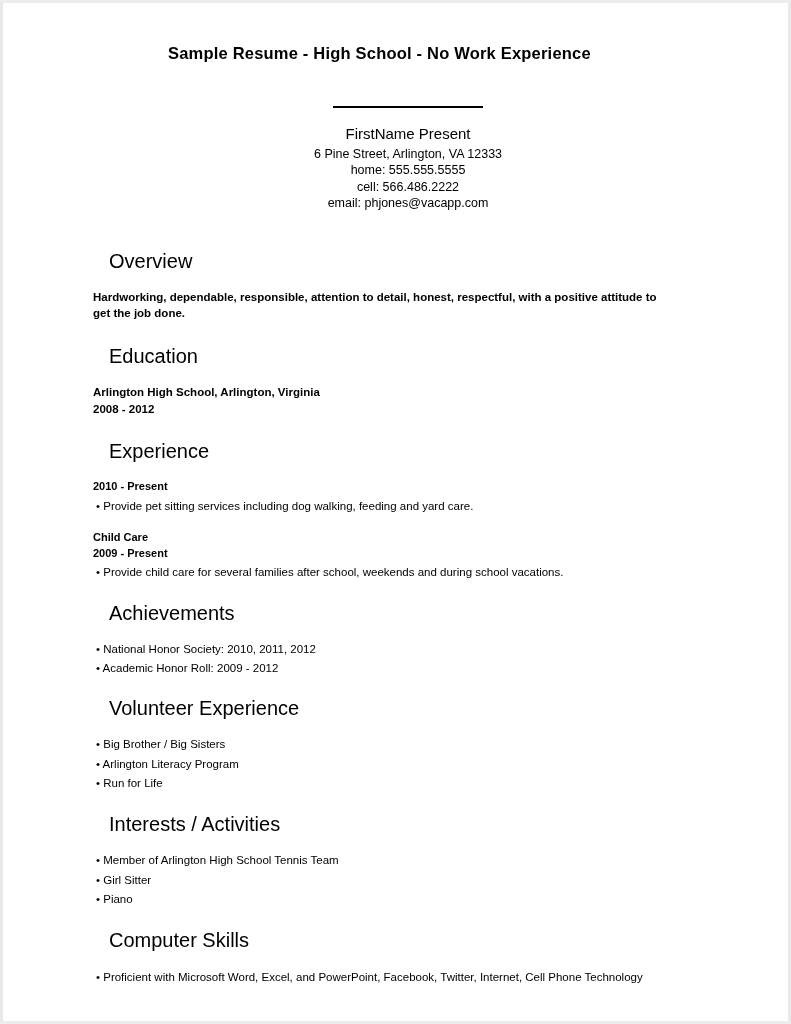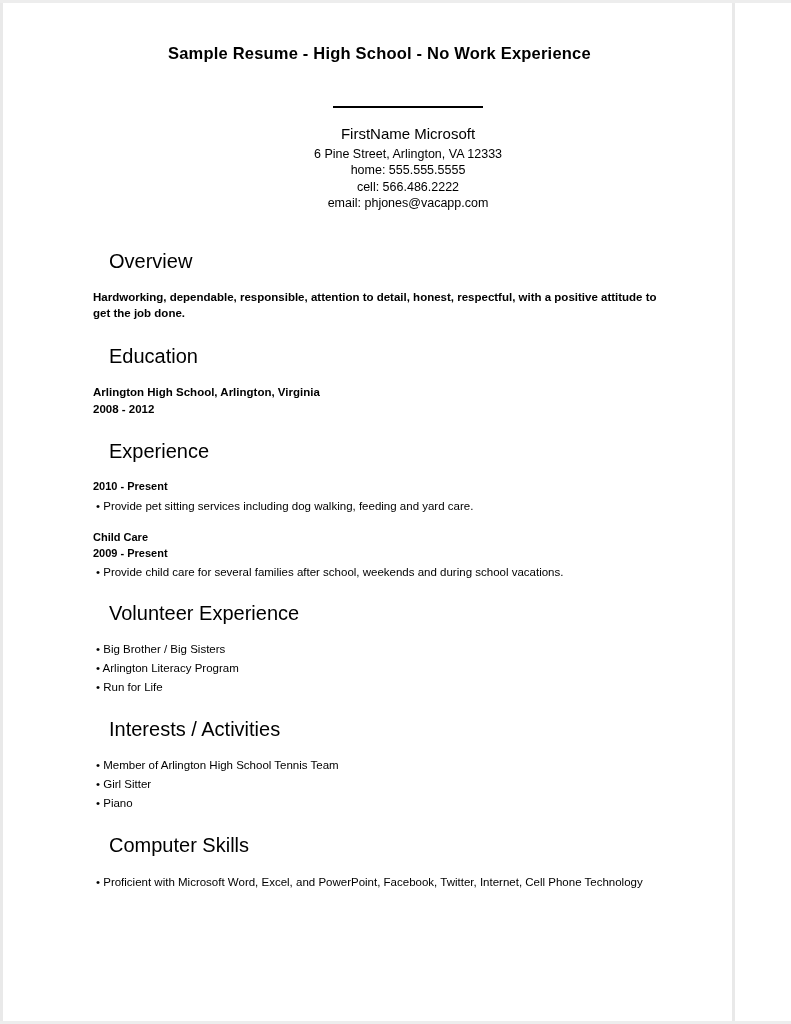--- a/index.html
+++ b/index.html
@@ -12,21 +12,21 @@
     height: 1024px;
     font-family: "Liberation Sans", sans-serif;
     color: #000000;
     position: relative;
     overflow: hidden;
   }
   .page {
     position: absolute;
     left: 0;
     top: 0;
-    width: 735px;
+    width: 791px;
     height: 1024px;
     background: #ffffff;
     box-sizing: border-box;
   }
   
   .scan-edge-left {
     position: absolute;
     left: 0; top: 0;
     width: 3px; height: 1024px;
     background: #e9e9e9;
@@ -151,21 +151,21 @@
 
   <div class="doc">
 
     <h1 class="doc-title">Sample Resume - High School - No Work Experience</h1>
 
     <div class="rule-wrap">
       <span class="rule"></span>
     </div>
 
     <div class="contact">
-      <div class="name">FirstName Microsoft</div>
+      <div class="name">FirstName Present</div>
       <div class="line">6 Pine Street, Arlington, VA 12333</div>
       <div class="line">home: 555.555.5555</div>
       <div class="line">cell: 566.486.2222</div>
       <div class="line">email: phjones@vacapp.com</div>
     </div>
 
     <div class="sec-overview">
       <h2 class="section">Overview</h2>
       <div class="content nowrap-block">
         <p class="body-bold">Hardworking, dependable, responsible, attention to detail, honest, respectful, with a positive attitude to get the job done.</p>
@@ -188,20 +188,27 @@
         <p class="bullet">• Provide pet sitting services including dog walking, feeding and yard care.</p>
       </div>
 
       <div class="job second">
         <p class="small-bold">Child Care</p>
         <p class="small-bold">2009 - Present</p>
         <p class="bullet">• Provide child care for several families after school, weekends and during school vacations.</p>
       </div>
     </div>
 
+    <div class="sec-achievements">
+      <h2 class="section">Achievements</h2>
+      <div class="content">
+        <p class="bullet">• National Honor Society: 2010, 2011, 2012</p>
+        <p class="bullet">• Academic Honor Roll: 2009 - 2012</p>
+      </div>
+    </div>
 
     <div class="sec-volunteer">
       <h2 class="section">Volunteer Experience</h2>
       <div class="content">
         <p class="bullet">• Big Brother / Big Sisters</p>
         <p class="bullet">• Arlington Literacy Program</p>
         <p class="bullet">• Run for Life</p>
       </div>
     </div>
 

